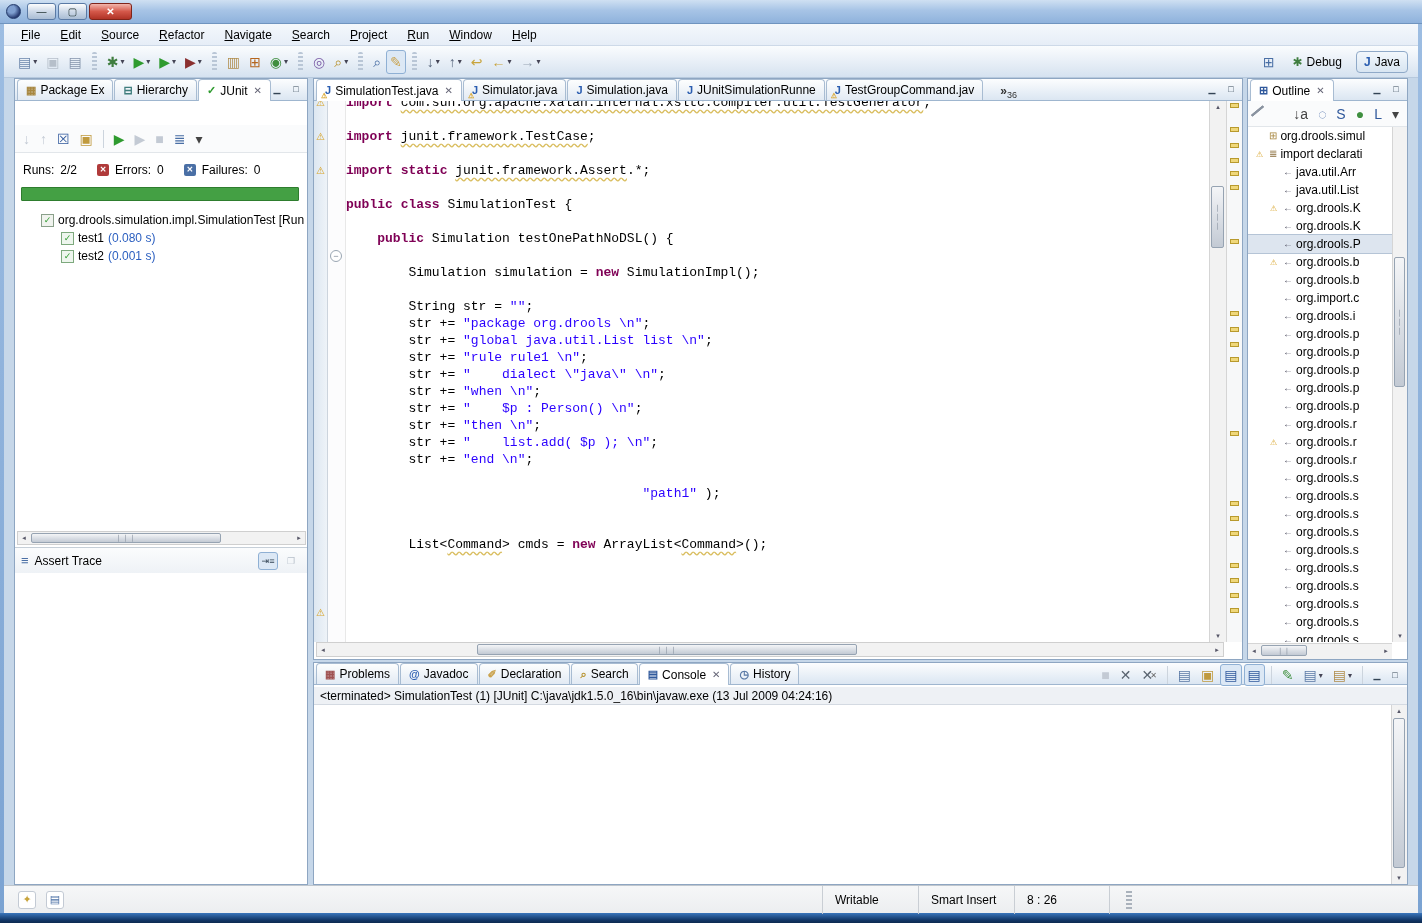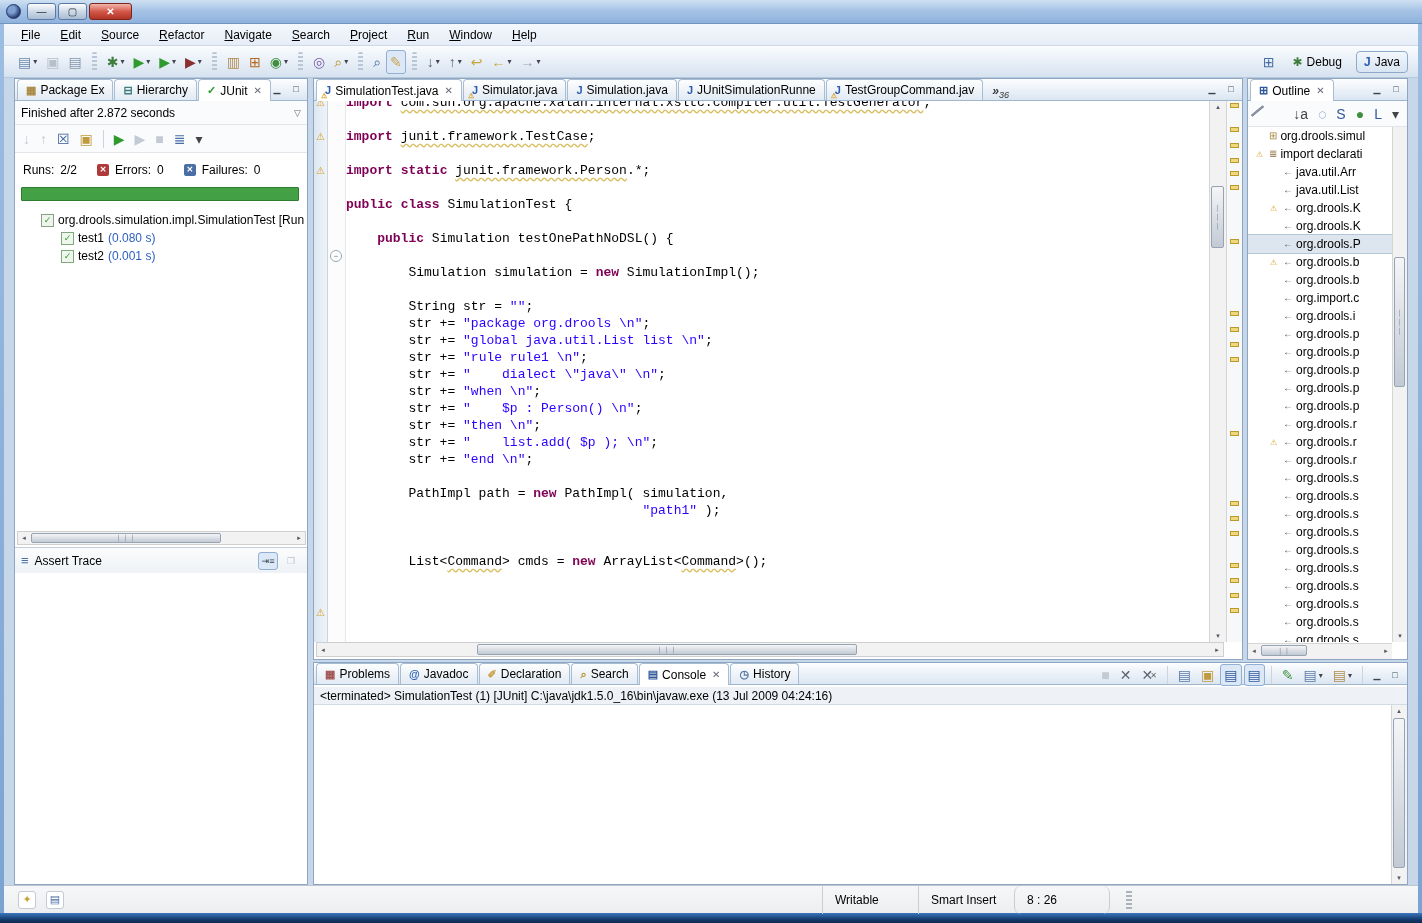--- a/index.html
+++ b/index.html
@@ -89,21 +89,21 @@
   .failure-header{position:absolute;left:0;top:468px;width:100%;height:26px;border-top:1px solid #c6cfd8;
     background:linear-gradient(#fbfcfd,#eef2f6);display:flex;align-items:center;gap:6px;padding:0 6px;}
   .burger{color:#4a6fa5;font-size:13px;}
   .fh-btns{margin-left:auto;display:flex;gap:3px;}
   .fh-btn{width:20px;height:18px;border:1px solid #8fb0d4;background:#dce8f5;border-radius:3px;
     font-size:9px;color:#345;text-align:center;line-height:16px;}
   .fh-btn.disabled{border-color:transparent;background:transparent;color:#b6bfca;}
   .failure-body{position:absolute;left:0;top:494px;width:100%;bottom:0;background:#fff;}
   
   #editor-panel{left:313px;top:78px;width:930px;height:582px;}
-  .more-tabs{margin-left:8px;font-weight:bold;color:#333;font-style:italic;}
+  .more-tabs{margin-left:16px;font-weight:bold;color:#333;}
   .more-tabs sub{font-weight:normal;font-size:9px;}
   .editor-area{position:absolute;left:0;top:22px;right:0;height:541px;overflow:hidden;background:#fff;}
   .ann-gutter{position:absolute;left:0;top:0;width:14px;height:100%;
     background:linear-gradient(to right,#dde7f1,#eef3f8);border-right:1px solid #ccd4dd;}
   .fold-gutter{position:absolute;left:14px;top:0;width:18px;height:100%;background:#fcfcfd;border-right:1px solid #e8e8e8;}
   .gutter-warn{position:absolute;left:0;width:13px;font-size:10px;color:#d9a62e;text-align:center;}
   .fold-minus{position:absolute;left:2px;width:12px;height:12px;border:1px solid #9aa6b2;border-radius:50%;
     color:#7a8694;font-size:9px;line-height:10px;text-align:center;background:#fff;}
   .code{position:absolute;left:32px;top:0;right:33px;bottom:0;overflow:hidden;
     font-family:"Liberation Mono","DejaVu Sans Mono",monospace;font-size:13px;}
@@ -140,21 +140,21 @@
   .console-vscroll{position:absolute;right:0;top:0;width:16px;height:100%;background:#f2f2f2;border-left:1px solid #d5d5d5;}
   .mini2{font-size:8px;margin-left:-3px;color:#666;}
   
   .statusbar{position:absolute;left:4px;top:885px;width:1414px;height:28px;background:linear-gradient(#f6f7f8,#eceef0);
     border-top:1px solid #bfc6cd;display:flex;align-items:center;}
   .status-icons{display:flex;gap:10px;padding-left:14px;align-items:center;}
   .st-icon{width:18px;height:18px;border:1px solid #c3cad4;border-radius:3px;background:#fff;
     display:flex;align-items:center;justify-content:center;font-size:11px;}
   .status-fields{position:absolute;left:818px;top:0;height:28px;display:flex;align-items:stretch;}
   .sf-cell{display:flex;align-items:center;justify-content:flex-start;padding:0 12px;border-left:1px solid #c9ced4;width:96px;}
-  .sf-cell:last-child{border-right:1px solid #c9ced4;border-radius:7px;}
+  .sf-cell:last-child{border-right:1px solid #c9ced4;}
   .status-grip{position:absolute;left:1122px;top:5px;height:18px;width:6px;
     background:repeating-linear-gradient(#aab2bc 0 2px,transparent 2px 4px);}
 </style>
 </head>
 <body>
 
 <div class="titlebar">
   <span class="eclipse-logo"></span>
   <span class="winbtns">
     <span class="winbtn">—</span>
@@ -295,24 +295,20 @@
       <span class="tab active">
         <span class="tabicon" style="color: rgb(47, 155, 47);">✓</span>
         <span>JUnit</span>
         <span class="tab-close">✕</span>
       </span>
     </div>
   <div class="panel-minmax">
     <span class="mmbtn">▁</span>
     <span class="mmbtn">□</span>
   </div>
-  <div class="junit-status">
-    <span>Finished after 2.872 seconds</span>
-    <span class="chev">▽</span>
-  </div>
   <div class="view-toolbar" id="junit-toolbar">
       <span class="vt-btn disabled">
         <span class="glyph" style="color: rgb(154, 166, 181);">↓</span>
       </span>
       <span class="vt-btn disabled">
         <span class="glyph" style="color: rgb(154, 166, 181);">↑</span>
       </span>
       <span class="vt-btn">
         <span class="glyph" style="color: rgb(48, 89, 156);">☒</span>
       </span>
@@ -419,40 +415,39 @@
       </div>
     <div class="fold-gutter" id="fold-gutter">
         <span class="fold-minus" style="top: 149px;">−</span>
       </div>
     <div class="code">
         <div class="code-inner" id="code-inner">
           <div class="code-line"><span class="tk-k">import</span><span class="tk-p"> </span><span class="tk-w">com.sun.org.apache.xalan.internal.xsltc.compiler.util.TestGenerator</span><span class="tk-p">;</span></div>
           <div class="code-line"></div>
           <div class="code-line"><span class="tk-k">import</span><span class="tk-p"> </span><span class="tk-w">junit.framework.TestCase</span><span class="tk-p">;</span></div>
           <div class="code-line"></div>
-          <div class="code-line"><span class="tk-k">import</span><span class="tk-p"> </span><span class="tk-k">static</span><span class="tk-p"> </span><span class="tk-w">junit.framework.Person</span><span class="tk-p">.*;</span></div>
+          <div class="code-line"><span class="tk-k">import</span><span class="tk-p"> </span><span class="tk-k">static</span><span class="tk-p"> </span><span class="tk-w">junit.framework.Assert</span><span class="tk-p">.*;</span></div>
           <div class="code-line"></div>
           <div class="code-line"><span class="tk-k">public</span><span class="tk-p"> </span><span class="tk-k">class</span><span class="tk-p"> SimulationTest {</span></div>
           <div class="code-line"></div>
           <div class="code-line"><span class="tk-p">    </span><span class="tk-k">public</span><span class="tk-p"> Simulation testOnePathNoDSL() {</span></div>
           <div class="code-line"></div>
           <div class="code-line"><span class="tk-p">        Simulation simulation = </span><span class="tk-k">new</span><span class="tk-p"> SimulationImpl();</span></div>
           <div class="code-line"></div>
           <div class="code-line"><span class="tk-p">        String str = </span><span class="tk-s">""</span><span class="tk-p">;</span></div>
           <div class="code-line"><span class="tk-p">        str += </span><span class="tk-s">"package org.drools \n"</span><span class="tk-p">;</span></div>
           <div class="code-line"><span class="tk-p">        str += </span><span class="tk-s">"global java.util.List list \n"</span><span class="tk-p">;</span></div>
           <div class="code-line"><span class="tk-p">        str += </span><span class="tk-s">"rule rule1 \n"</span><span class="tk-p">;</span></div>
           <div class="code-line"><span class="tk-p">        str += </span><span class="tk-s">"    dialect \"java\" \n"</span><span class="tk-p">;</span></div>
           <div class="code-line"><span class="tk-p">        str += </span><span class="tk-s">"when \n"</span><span class="tk-p">;</span></div>
           <div class="code-line"><span class="tk-p">        str += </span><span class="tk-s">"    $p : Person() \n"</span><span class="tk-p">;</span></div>
           <div class="code-line"><span class="tk-p">        str += </span><span class="tk-s">"then \n"</span><span class="tk-p">;</span></div>
           <div class="code-line"><span class="tk-p">        str += </span><span class="tk-s">"    list.add( $p ); \n"</span><span class="tk-p">;</span></div>
           <div class="code-line"><span class="tk-p">        str += </span><span class="tk-s">"end \n"</span><span class="tk-p">;</span></div>
           <div class="code-line"></div>
-          <div class="code-line"><span class="tk-p">        PathImpl path = </span><span class="tk-k">new</span><span class="tk-p"> PathImpl( simulation,</span></div>
           <div class="code-line"><span class="tk-p">                                      </span><span class="tk-s">"path1"</span><span class="tk-p"> );</span></div>
           <div class="code-line"></div>
           <div class="code-line"></div>
           <div class="code-line"><span class="tk-p">        List&lt;</span><span class="tk-w">Command</span><span class="tk-p">&gt; cmds = </span><span class="tk-k">new</span><span class="tk-p"> ArrayList&lt;</span><span class="tk-w">Command</span><span class="tk-p">&gt;();</span></div>
         </div>
       </div>
     <div class="editor-vscroll">
       <span class="sb-arrow" style="top:0;left:2px">▴</span>
       <span class="sb-thumb" style="left:1px;top:85px;width:13px;height:62px">
           <span class="sb-grip" style="writing-mode:vertical-rl">❘❘❘</span>

